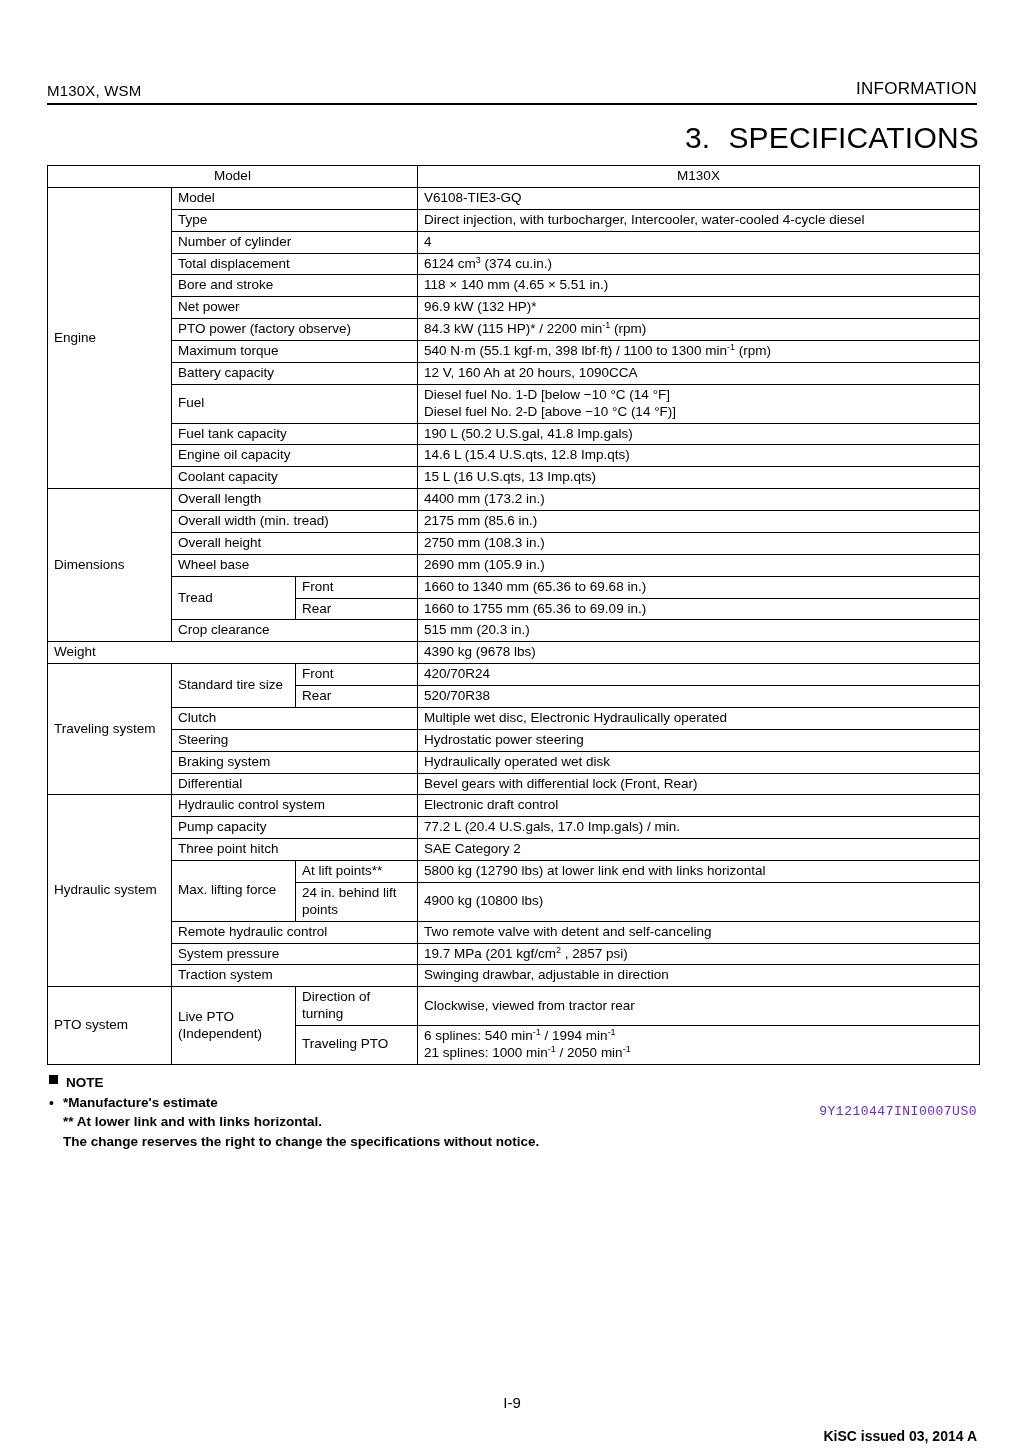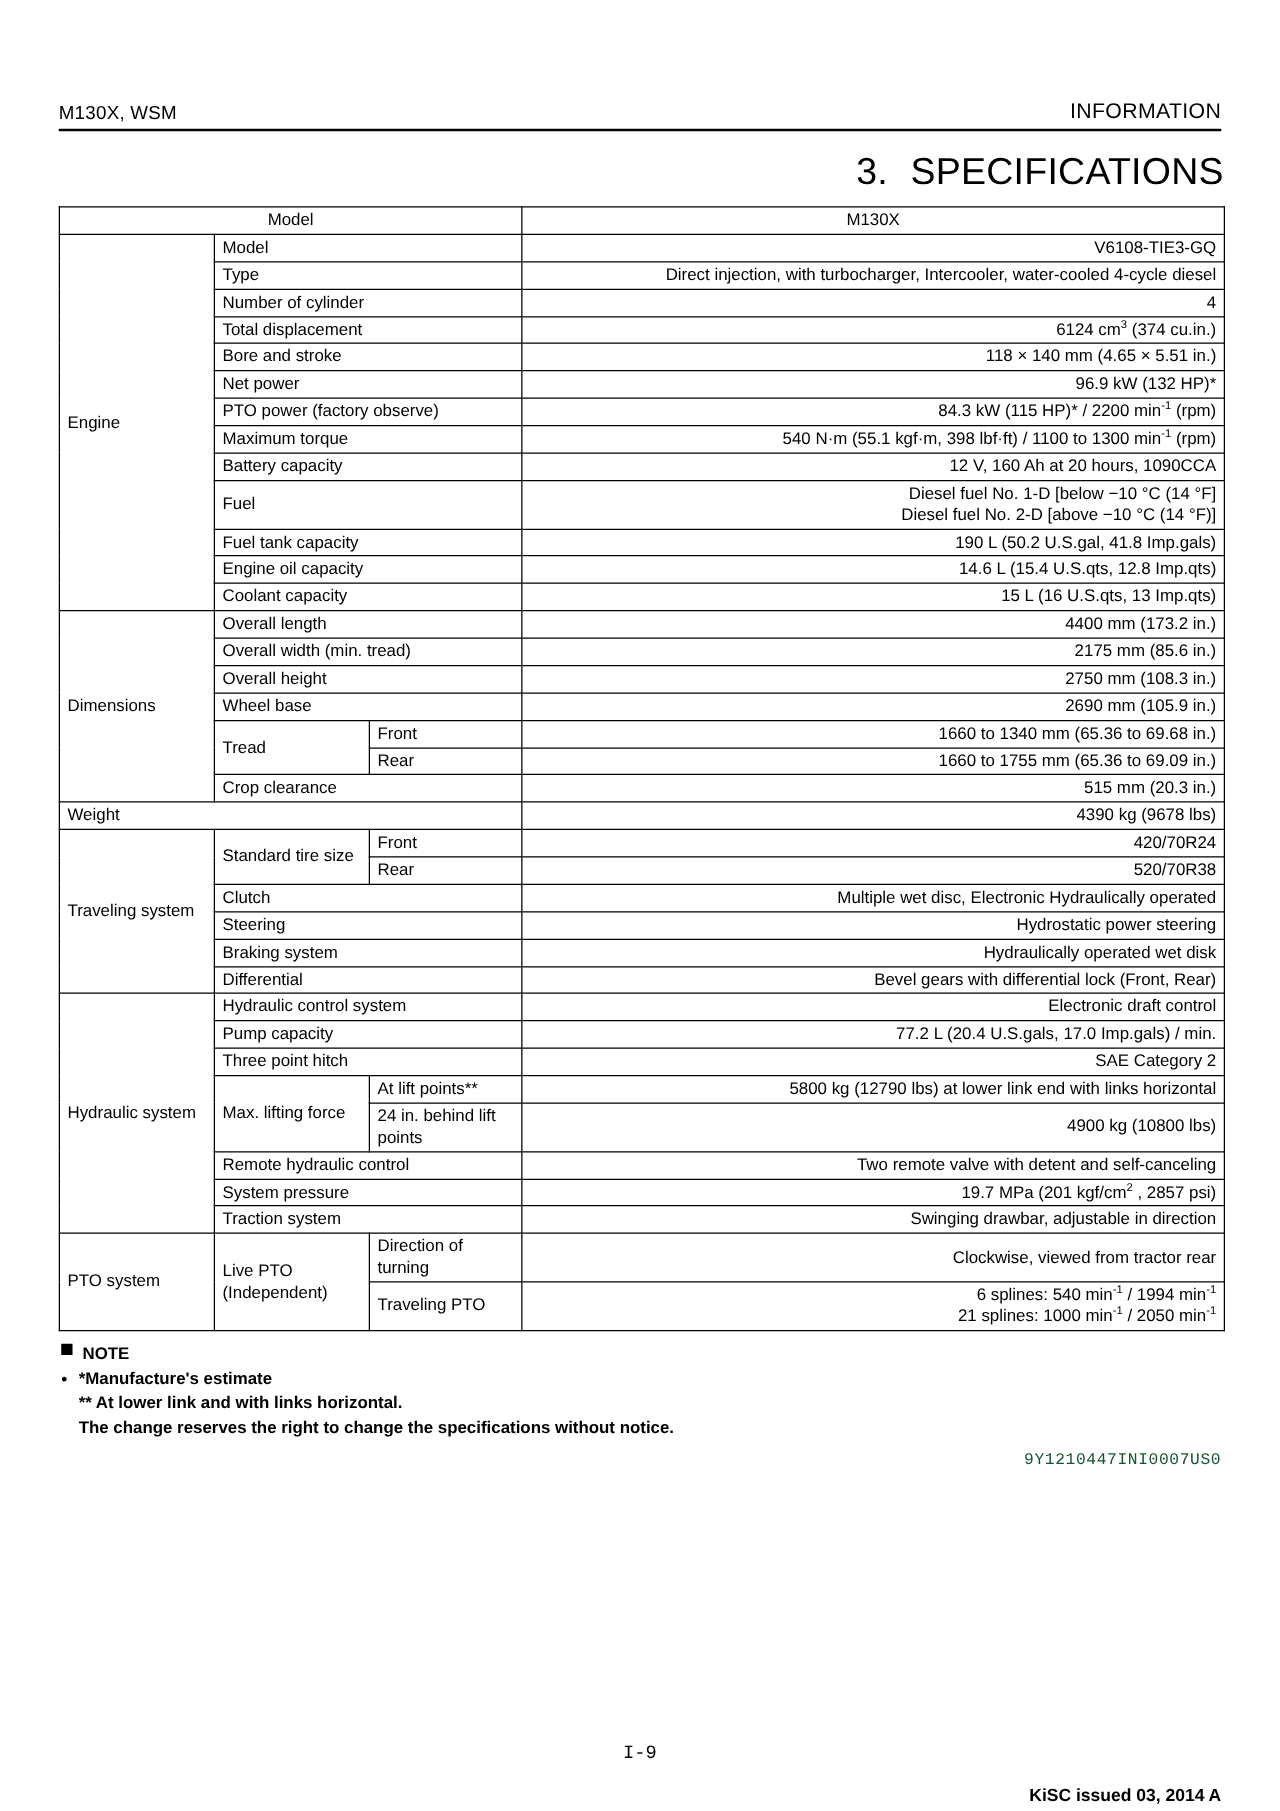--- a/index.html
+++ b/index.html
@@ -58,21 +58,21 @@
     border: 1px solid #000;
     padding: 2px 6px;
     vertical-align: middle;
     font-weight: normal;
     line-height: 1.25;
   }
   .c-group { width: 124px; }
   .c-item  { width: 124px; }
   .c-sub   { width: 122px; }
   .c-val   { width: 562px; text-align: center; }
-  .center { text-align: right; }
+  .center { text-align: left; }
   .hdr td { text-align: center; font-weight: bold; }
   .tall { height: 34px; }
   sup { font-size: 9px; vertical-align: super; line-height: 0; }
   .two-line { line-height: 1.35; }
 
   
   .note {
     margin: 10px 0 0 4px;
     font-size: 13.5px;
   }
@@ -92,35 +92,34 @@
     display: flex;
     gap: 9px;
   }
   .bullet { font-size: 14px; line-height: 1.45; }
   .note-body { font-weight: bold; line-height: 1.45; }
 
   
   .doccode {
     position: absolute;
     right: 47px;
-    top: 1144px;
+    top: 1088px;
     font-family: "Liberation Mono", monospace;
     font-size: 13px;
-    color: #14532d;
+    color: #6d28d9;
     letter-spacing: 0.5px;
   }
 
   
   .pagenum {
     position: absolute;
     left: 0; right: 0;
     top: 1378px;
     text-align: center;
     font-size: 15px;
-    font-family: Liberation Mono, monospace;
   }
   .footer-right {
     position: absolute;
     right: 47px;
     top: 1412px;
     font-size: 14px;
     font-weight: bold;
   }
 </style>
 </head>

